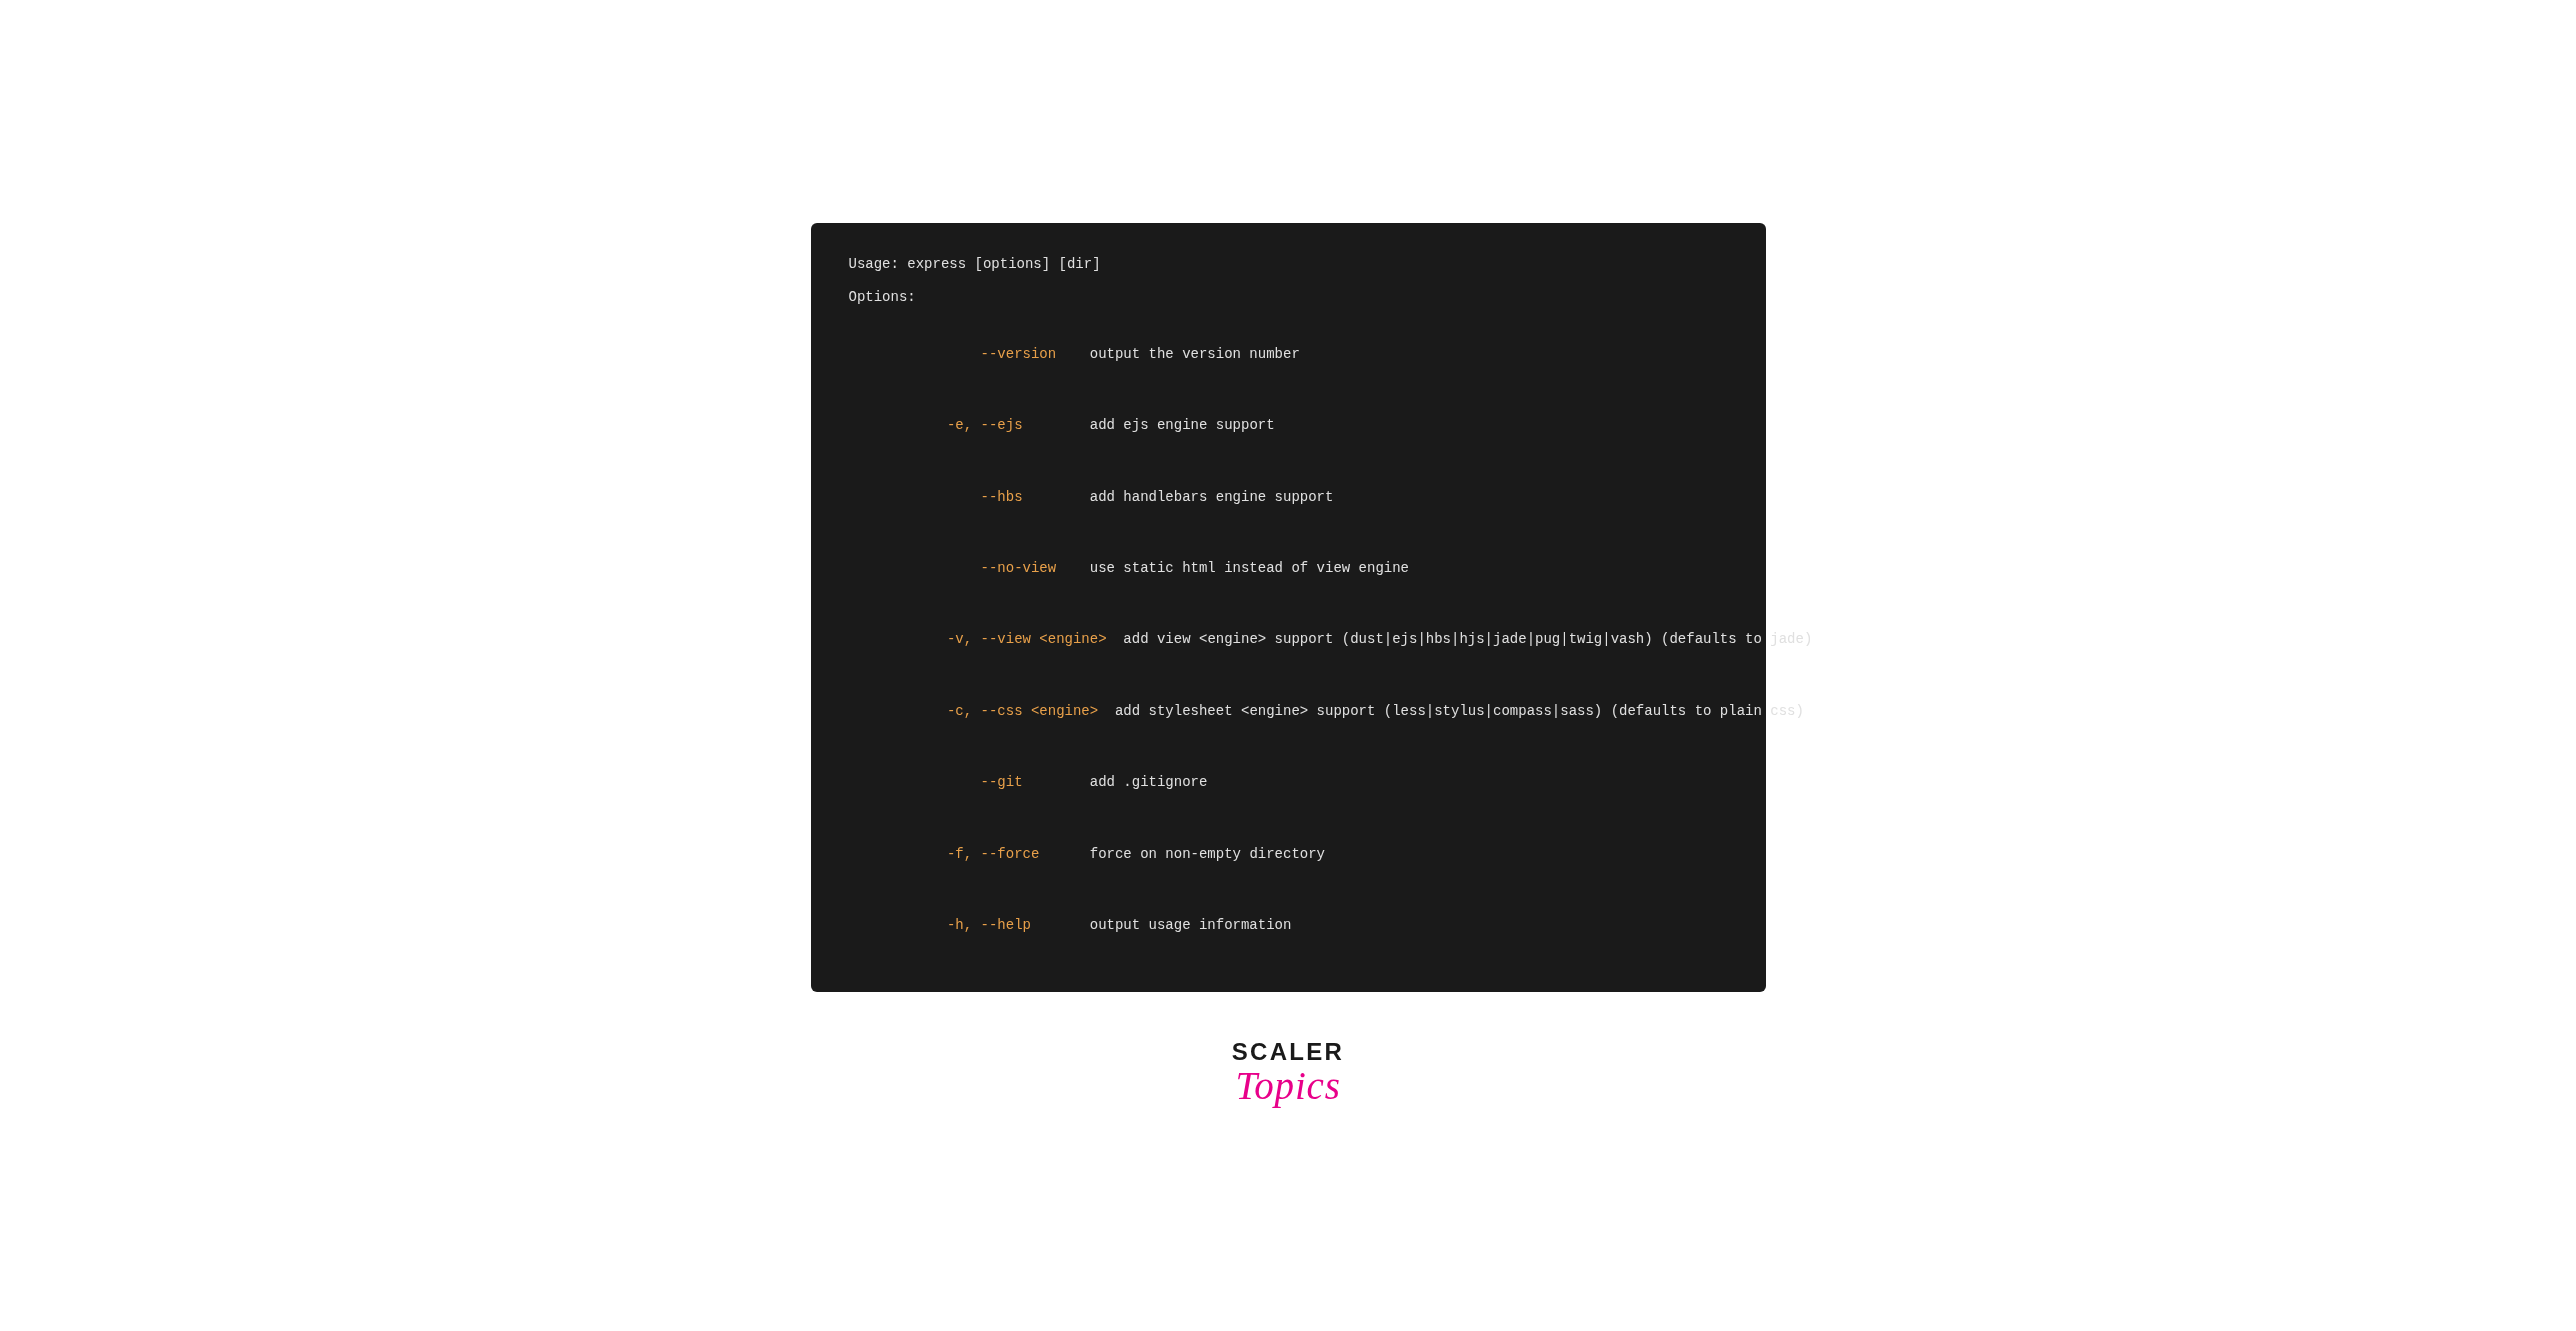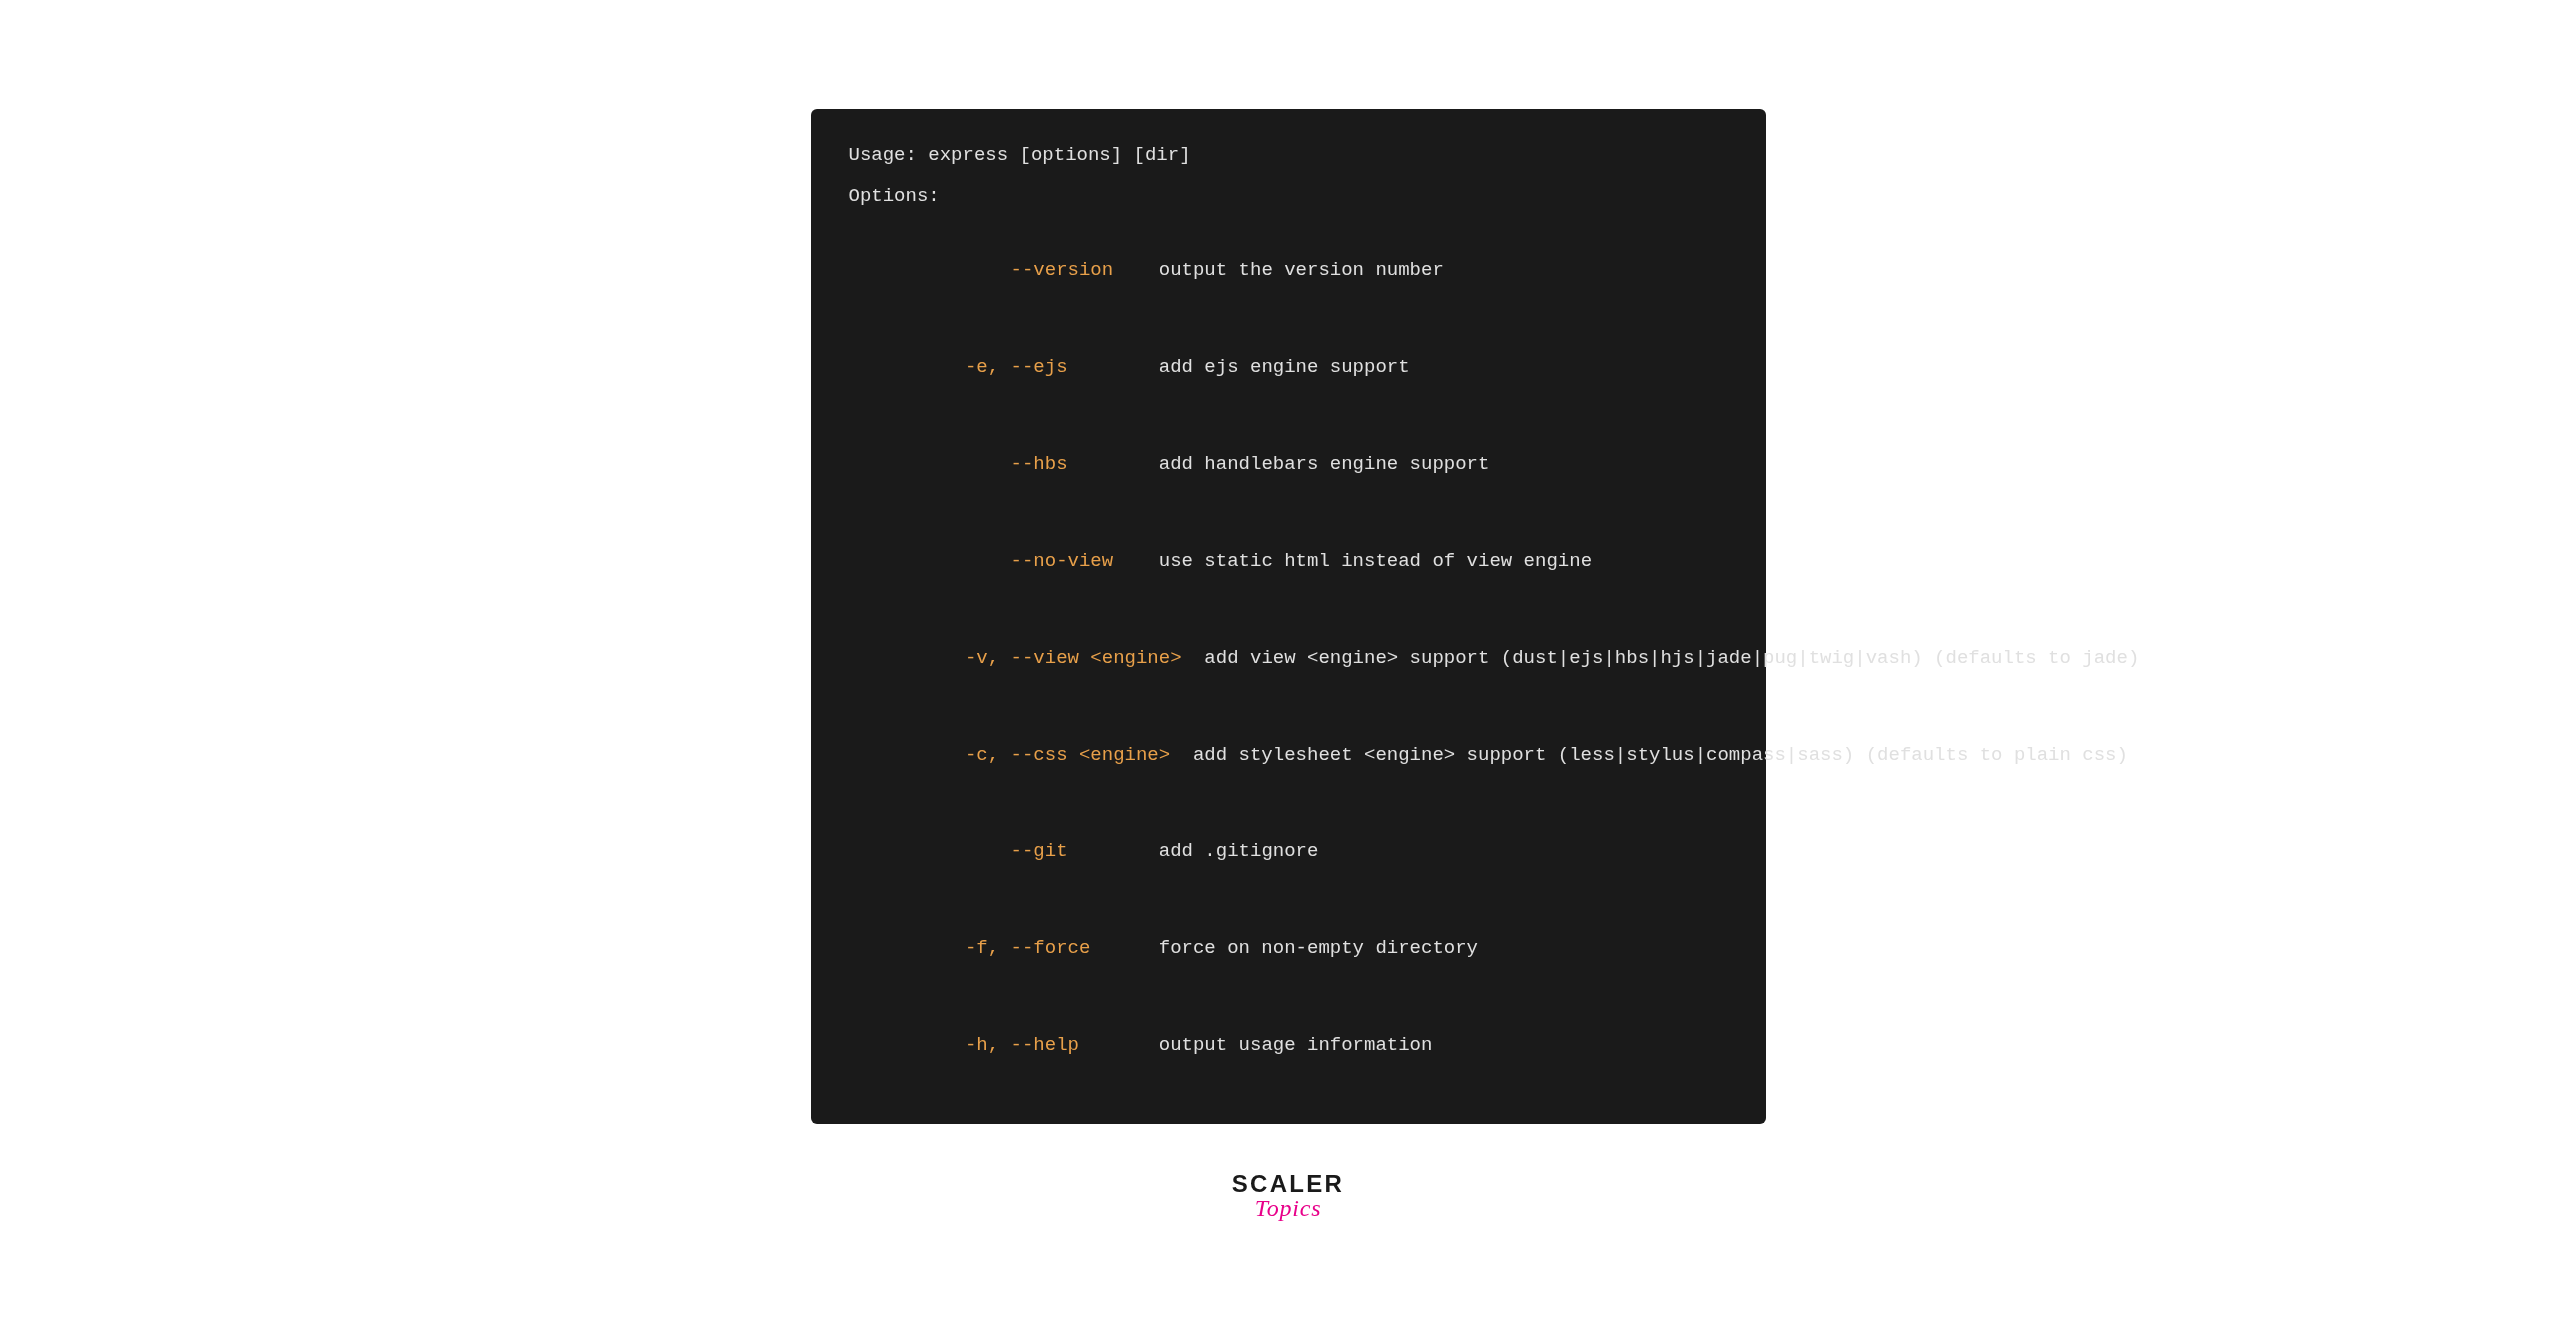--- a/index.html
+++ b/index.html
@@ -19,21 +19,21 @@
       padding: 45px 30px;
     }
 
     .terminal-container {
       background-color: #1a1a1a;
       border-radius: 6px;
       padding: 30px 38px;
       width: 90%;
       max-width: 955px;
       font-family: 'Courier New', Courier, monospace;
-      font-size: 19px;
+      font-size: 14px;
       line-height: 1.7;
     }
 
     .terminal-line {
       white-space: pre;
       color: #e0e0e0;
     }
 
     .orange {
       color: #e8a04a;
@@ -59,21 +59,21 @@
       font-family: Arial, sans-serif;
       font-weight: 900;
       font-size: 24px;
       color: #1a1a1a;
       letter-spacing: 2.3px;
       text-transform: uppercase;
     }
 
     .logo-topics {
       font-family: 'Georgia', cursive;
-      font-size: 24px;
+      font-size: 39px;
       color: #e8008a;
       font-style: italic;
       font-weight: 400;
       margin-top: -3px;
       letter-spacing: 0.8px;
     }
   </style>
 </head>
 <body>
 

